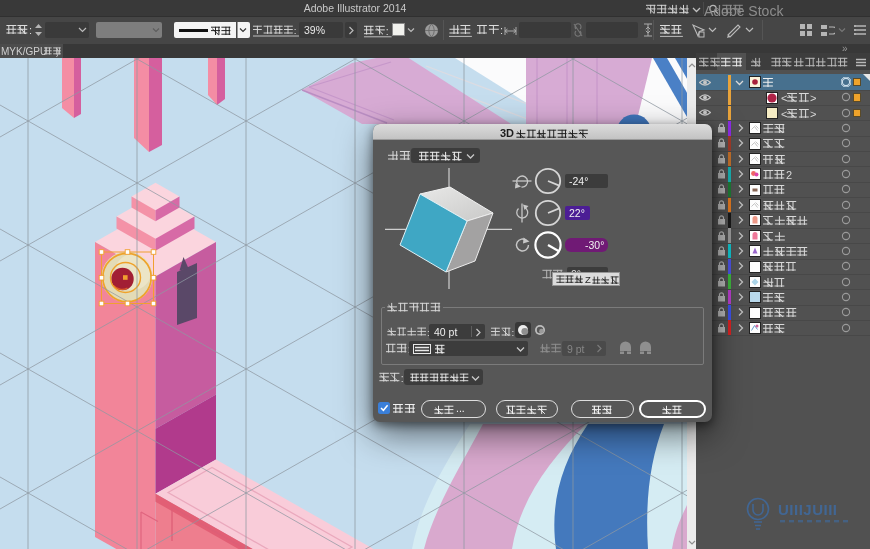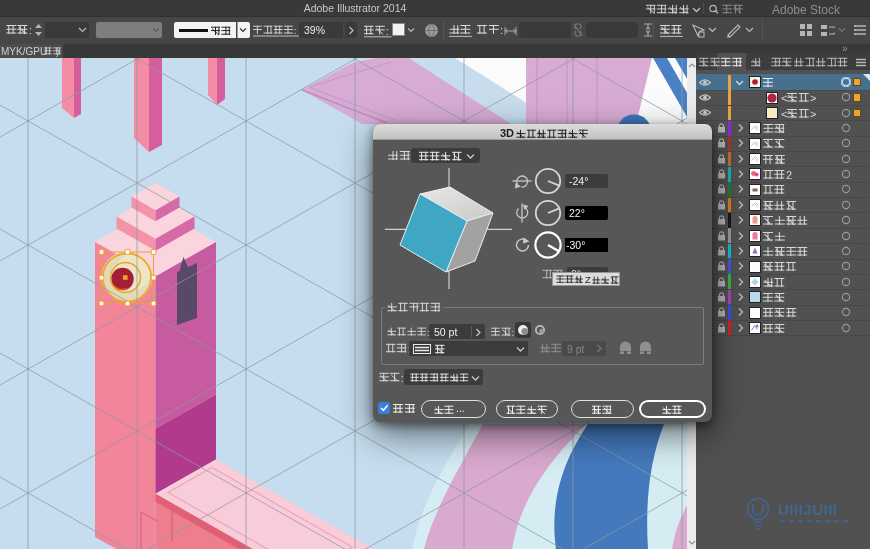--- a/index.html
+++ b/index.html
@@ -18,21 +18,21 @@
 <div class="abs" style="left:703px;top:2px;width:1px;height:12px;background:#4a4a4a"></div>
 <svg class="abs" style="left:708px;top:4px" width="12" height="11">
     <circle cx="5" cy="4.5" r="3.2" stroke="#b5b5b5" fill="none" stroke-width="1.2"></circle>
     <path d="M7.3,7 L10,9.5" stroke="#b5b5b5" stroke-width="1.2"></path>
     <polyline points="8,6.2 10,6.2 9,7.6" fill="#b5b5b5" stroke="none"></polyline>
   </svg>
 <svg style="position:absolute;left:722.0px;top:3.0px;overflow:visible" width="22" height="14">
     <path d="M0.4,2.3L9.9,2.3 M0.4,5.9L9.9,5.9 M0.4,9.7L9.9,9.7 M4.7,1.9L4.7,10.5" stroke="#8d8d8d" stroke-width="1.00" fill="none"></path>
     <path d="M11.3,2.3L20.8,2.3 M11.3,5.9L20.8,5.9 M13.6,1.9L13.6,10.5 M17.7,1.9L17.7,10.5 M12.3,4.0L19.0,10.3" stroke="#8d8d8d" stroke-width="1.00" fill="none"></path>
   </svg>
-<div class="abs" style="left:772px;top:3px;font-size:12px;color:#8d8d8d">Adobe Stock</div>
+<div class="abs" style="left:704px;top:3px;font-size:14px;color:#8d8d8d">Adobe Stock</div>
 <div class="abs" style="left:0;top:16px;width:870px;height:28px;background:#464646;border-top:1px solid #303030"></div>
 <svg style="position:absolute;left:6.0px;top:23.0px;overflow:visible" width="29" height="15">
     <path d="M0.4,2.4L10.3,2.4 M0.4,6.2L10.3,6.2 M0.4,10.1L10.3,10.1 M2.8,2.0L2.8,11.0 M7.1,2.0L7.1,11.0" stroke="#dcdcdc" stroke-width="1.04" fill="none"></path>
     <path d="M11.4,2.4L21.3,2.4 M11.4,6.2L21.3,6.2 M11.4,10.1L21.3,10.1 M14.2,2.0L14.2,11.0 M18.6,2.0L18.6,11.0 M12.9,4.2L19.9,10.8" stroke="#dcdcdc" stroke-width="1.04" fill="none"></path>
     <text x="22.9" y="11.0" font-size="11.0" fill="#dcdcdc">:</text>
   </svg>
 <svg class="abs" style="left:34px;top:23px" width="9" height="14">
     <polygon points="4.5,1 8,5 1,5" fill="#b5b5b5"></polygon>
     <polygon points="4.5,13 8,9 1,9" fill="#b5b5b5"></polygon>
   </svg>
@@ -668,22 +668,22 @@
   </svg>
 <svg class="abs" style="left:532px;top:164px" width="34" height="98" viewBox="532 164 34 98">
     <circle cx="548.0" cy="181.0" r="12.2" stroke="#d6d6d6" stroke-width="1.8" fill="none"></circle>
     <path d="M548.0,181.0 L559.3,185.6" stroke="#d6d6d6" stroke-width="1.8"></path>
     <circle cx="548.0" cy="213.0" r="12.2" stroke="#d6d6d6" stroke-width="1.8" fill="none"></circle>
     <path d="M548.0,213.0 L559.3,208.4" stroke="#d6d6d6" stroke-width="1.8"></path>
     <circle cx="548.0" cy="245.0" r="12.6" stroke="#ffffff" stroke-width="2.2" fill="none"></circle>
     <path d="M548.0,245.0 L558.9,251.3" stroke="#ffffff" stroke-width="2.2"></path>
   </svg>
 <div class="abs" style="left:565px;top:174px;width:43px;height:14px;background:#3c3c3c;border-radius:2px;color:#f0f0f0;font-size:10.5px;padding:1px 0 0 4px">-24°</div>
-<div class="abs" style="left:565px;top:206px;width:43px;height:14px;background:#000000;border-radius:2px;color:#f0f0f0;font-size:10.5px;padding:1px 8px 0 4px">22°</div>
-<div class="abs" style="left:565px;top:238px;width:43px;height:14px;background:#000000;border-radius:0;color:#f0f0f0;font-size:10.5px;padding:1px 0 0 1px">-30°</div>
+<div class="abs" style="left:565px;top:206px;width:25px;height:14px;background:#4c1d95;border-radius:2px;color:#f0f0f0;font-size:10.5px;padding:1px 8px 0 4px">22°</div>
+<div class="abs" style="left:565px;top:238px;width:43px;height:14px;background:#701a75;border-radius:6px;color:#f0f0f0;font-size:10.5px;padding:1px 0 0 20px">-30°</div>
 <svg style="position:absolute;left:542.0px;top:268.0px;overflow:visible" width="28" height="14">
     <path d="M0.4,2.3L9.9,2.3 M0.4,9.7L9.9,9.7 M4.7,1.9L4.7,10.5 M8.3,1.9L8.3,10.5" stroke="#b8b8b8" stroke-width="1.00" fill="none"></path>
     <path d="M10.9,2.3L20.4,2.3 M10.9,5.9L20.4,5.9 M10.9,9.7L20.4,9.7 M15.6,1.9L15.6,10.5 M19.2,1.9L19.2,10.5" stroke="#b8b8b8" stroke-width="1.00" fill="none"></path>
     <text x="21.8" y="10.5" font-size="10.5" fill="#b8b8b8">:</text>
   </svg>
 <div class="abs" style="left:567px;top:267px;width:41px;height:14px;background:#3c3c3c;border-radius:2px;color:#e0e0e0;font-size:10.5px;padding:1px 0 0 4px">0°</div>
 <svg class="abs" style="left:596px;top:271px" width="10" height="8">
     <polyline points="1,1.5 4.5,5 8,1.5" stroke="#c8c8c8" stroke-width="1.2" fill="none"></polyline>
   </svg>
 <div class="abs" style="left:381px;top:307px;width:323px;height:58px;border:1px solid #7b7b7b;border-radius:2px"></div>
@@ -695,21 +695,21 @@
     <path d="M32.8,2.3L42.2,2.3 M32.8,9.7L42.2,9.7 M35.4,1.9L35.4,10.5 M39.6,1.9L39.6,10.5" stroke="#d8d8d8" stroke-width="1.00" fill="none"></path>
     <path d="M43.7,2.3L53.1,2.3 M43.7,5.9L53.1,5.9 M43.7,9.7L53.1,9.7 M48.4,1.9L48.4,10.5 M52.0,1.9L52.0,10.5" stroke="#d8d8d8" stroke-width="1.00" fill="none"></path>
   </svg>
 <svg style="position:absolute;left:387.0px;top:325.5px;overflow:visible" width="45" height="13">
     <path d="M0.4,5.4L9.0,5.4 M0.4,8.8L9.0,8.8 M4.3,1.7L4.3,9.6 M1.3,3.6L7.3,9.4" stroke="#d8d8d8" stroke-width="0.91" fill="none"></path>
     <path d="M10.4,2.1L19.0,2.1 M10.4,8.8L19.0,8.8 M12.4,1.7L12.4,9.6 M16.2,1.7L16.2,9.6" stroke="#d8d8d8" stroke-width="0.91" fill="none"></path>
     <path d="M20.4,5.4L29.0,5.4 M20.4,8.8L29.0,8.8 M24.3,1.7L24.3,9.6" stroke="#d8d8d8" stroke-width="0.91" fill="none"></path>
     <path d="M30.3,2.1L39.0,2.1 M30.3,5.4L39.0,5.4 M30.3,8.8L39.0,8.8 M34.3,1.7L34.3,9.6" stroke="#d8d8d8" stroke-width="0.91" fill="none"></path>
     <text x="39.9" y="9.6" font-size="9.6" fill="#d8d8d8">:</text>
   </svg>
-<div class="abs" style="left:429px;top:324px;width:56px;height:15px;background:#3c3c3c;border-radius:2px;color:#f0f0f0;font-size:10.5px;padding:1.5px 0 0 5px">50 pt</div>
+<div class="abs" style="left:429px;top:324px;width:56px;height:15px;background:#3c3c3c;border-radius:2px;color:#f0f0f0;font-size:10.5px;padding:1.5px 0 0 5px">40 pt</div>
 <div class="abs" style="left:471px;top:326px;width:1px;height:11px;background:#5e5e5e"></div>
 <svg class="abs" style="left:475px;top:328px" width="7" height="9">
     <polyline points="1.5,1 5,4.5 1.5,8" stroke="#c8c8c8" stroke-width="1.2" fill="none"></polyline>
   </svg>
 <svg style="position:absolute;left:491.0px;top:325.5px;overflow:visible" width="26" height="13">
     <path d="M0.0,2.2L8.8,2.2 M0.0,5.5L8.8,5.5 M0.0,9.0L8.8,9.0 M4.4,1.8L4.4,9.8" stroke="#d8d8d8" stroke-width="0.93" fill="none"></path>
     <path d="M10.6,2.2L19.4,2.2 M10.6,9.0L19.4,9.0 M14.6,1.8L14.6,9.8 M18.0,1.8L18.0,9.8 M11.5,3.7L17.7,9.6" stroke="#d8d8d8" stroke-width="0.93" fill="none"></path>
     <text x="20.4" y="9.8" font-size="9.8" fill="#d8d8d8">:</text>
   </svg>
 <div class="abs" style="left:515px;top:322px;width:16px;height:16px;background:#383838;border-radius:3px"></div>

